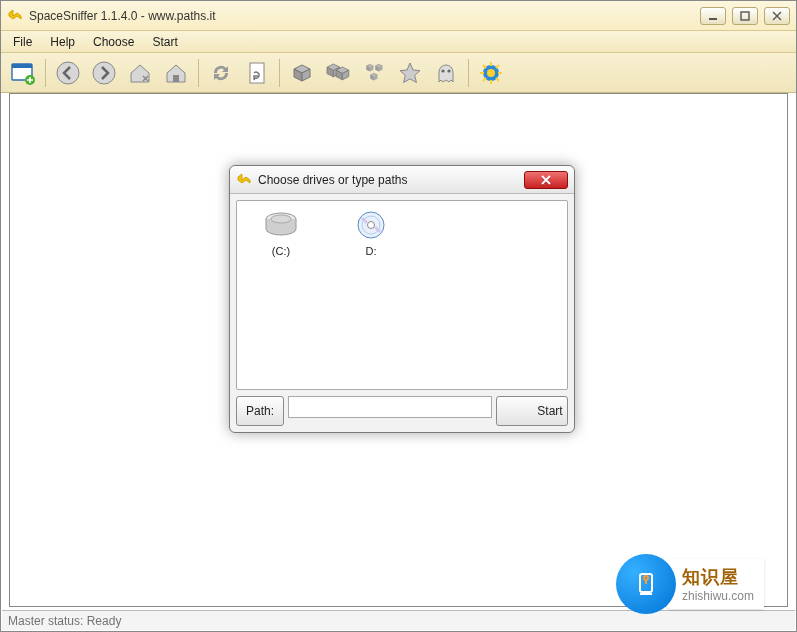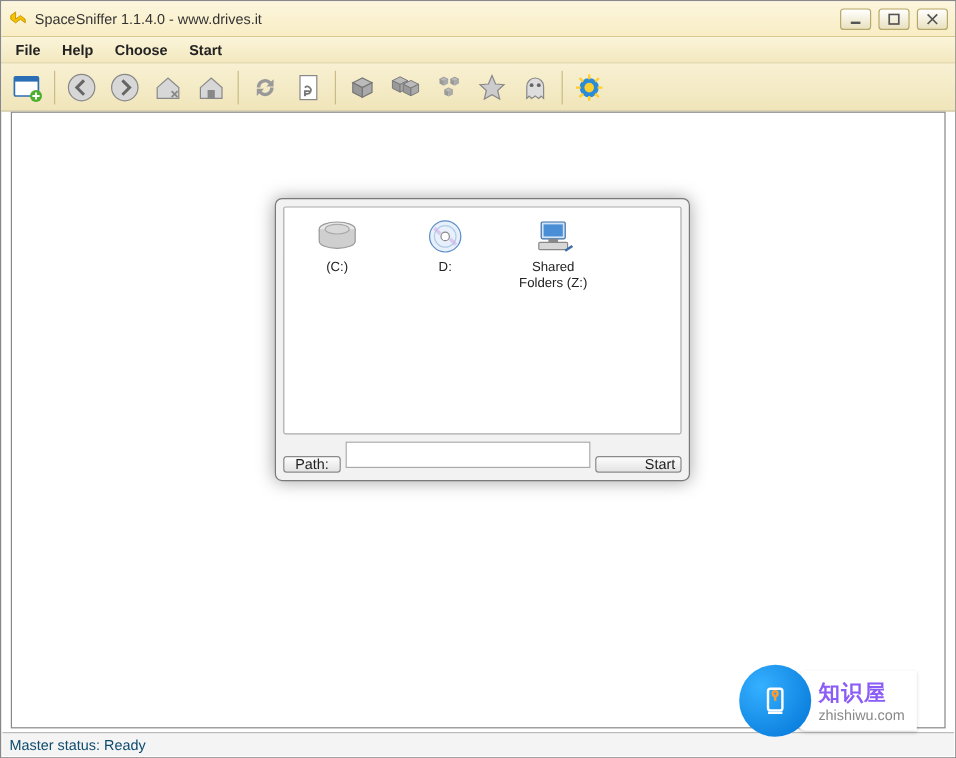--- a/index.html
+++ b/index.html
@@ -7,68 +7,68 @@
 
 
 .titlebar { height: 30px; background: linear-gradient(#fdf6de,#f8edc4); border-bottom: 1px solid #d8c98e; display: flex; align-items: center; padding: 0 6px; }
 .title-icon { width: 16px; height: 16px; margin-right: 6px; }
 .title-text { font-size: 12px; color: #333; flex: 1; }
 .win-controls { display: flex; gap: 6px; }
 .win-btn { width: 26px; height: 18px; border: 1px solid #b7a86b; border-radius: 3px; background: linear-gradient(#fff,#e9e1bf); display: flex; align-items: center; justify-content: center; font-size: 10px; color: #555; cursor: pointer; }
 
 
 .menubar { height: 22px; background: linear-gradient(#fbf4d9,#f3e8bf); border-bottom: 1px solid #d8c98e; display: flex; align-items: center; padding: 0 4px; gap: 2px; }
-.menu-item { padding: 2px 8px; font-size: 12px; color: #222; border-radius: 2px; cursor: pointer; font-weight: bold; }
+.menu-item { padding: 2px 8px; font-size: 12px; color: #222; border-radius: 2px; cursor: pointer; }
 
 
 .toolbar { height: 40px; background: linear-gradient(#f8f0d2,#f0e5ba); border-bottom: 1px solid #c9bc86; display: flex; align-items: center; padding: 0 6px; gap: 4px; }
 .tb-btn { width: 32px; height: 32px; display: flex; align-items: center; justify-content: center; border-radius: 3px; cursor: pointer; }
 .tb-sep { width: 1px; height: 28px; background: #c9bc86; margin: 0 2px; }
 
 
 .workspace { position: absolute; top: 92px; left: 8px; right: 8px; bottom: 24px; border: 1px solid #888; background: #fff; }
 
 
-.statusbar { position: absolute; left: 1px; right: 1px; bottom: 1px; height: 20px; background: #f4f4f4; border-top: 1px solid #bbb; padding: 2px 6px; font-size: 12px; color: #0c4a6e; display:flex; align-items:center;}
+.statusbar { position: absolute; left: 1px; right: 1px; bottom: 1px; height: 20px; background: #f4f4f4; border-top: 1px solid #bbb; padding: 2px 6px; font-size: 12px; color: #737373; display:flex; align-items:center;}
 
 
 .dialog { position: absolute; left: 228px; top: 164px; width: 346px; background: #f2f2f2; border: 1px solid #7a7a7a; border-radius: 6px; box-shadow: 0 0 14px rgba(0,0,0,.35); }
 .dlg-title { height: 28px; background: linear-gradient(#fdfdfd,#e6e6e6); border-bottom: 1px solid #bbb; border-radius: 6px 6px 0 0; display: flex; align-items: center; padding: 0 6px; }
 .dlg-title-icon { width: 16px; height: 16px; margin-right: 6px; }
 .dlg-title-text { font-size: 12px; color: #222; flex: 1; }
 .dlg-close { width: 44px; height: 18px; background: linear-gradient(#f07070,#c92020); border: 1px solid #8a1010; border-radius: 3px; display:flex; align-items:center; justify-content:center; cursor:pointer; }
 .dlg-close svg { filter: drop-shadow(0 1px 0 rgba(0,0,0,.3));}
 .dlg-body { padding: 6px; }
 .drive-pane { height: 190px; background: #fff; border: 1px solid #aaa; border-radius: 2px; padding: 8px; display: flex; gap: 18px; align-items: flex-start; }
 .drive-item { width: 72px; text-align: center; cursor: pointer; }
 .drive-item .ico { width: 36px; height: 32px; margin: 0 auto 4px; }
 .drive-item .lbl { font-size: 11px; color: #222; line-height: 1.15; white-space: pre-line; }
 .dlg-footer { display: flex; gap: 4px; margin-top: 6px; }
-.path-btn, .start-btn { height: 14px; border: 1px solid #8a8a8a; border-radius: 3px; background: linear-gradient(#fdfdfd,#e3e3e3); font-size: 12px; color: #222; display:flex; align-items:center; justify-content:center; cursor: pointer; margin-top: 12px; }
+.path-btn, .start-btn { height: 30px; border: 1px solid #8a8a8a; border-radius: 3px; background: linear-gradient(#fdfdfd,#e3e3e3); font-size: 12px; color: #222; display:flex; align-items:center; justify-content:center; cursor: pointer; }
 .path-btn { width: 48px; }
 .path-input { flex: 1; height: 22px; border: 1px solid #aaa; background: #fff; padding: 0 4px; font-size: 12px; }
 .start-btn { width: 72px; padding-left: 36px; }
 
 
 .watermark { position: absolute; right: 0; bottom: 12px; width: 180px; height: 70px; display:flex; align-items:center; }
 .wm-badge { width: 60px; height: 60px; border-radius: 50%; background: radial-gradient(circle at 30% 30%, #35b0ff, #0073d6); display:flex; align-items:center; justify-content:center; z-index:2;}
 .wm-text { background: #fff; border-radius: 8px 0 0 8px; height: 50px; margin-left: -12px; padding: 4px 10px 4px 18px; box-shadow: 0 1px 3px rgba(0,0,0,.15); display:flex; flex-direction:column; justify-content:center; }
-.wm-text .t1 { font-size: 18px; font-weight: 600; color: #8b5cf6; letter-spacing: 1px; }
+.wm-text .t1 { font-size: 18px; font-weight: 600; color: #a16207; letter-spacing: 1px; }
 .wm-text .t2 { font-size: 12px; color: #888; }
 </style>
 </head>
 <body>
 
 <div class="titlebar">
   <span class="title-icon">
     <svg viewBox="0 0 16 16">
         <path d="M6 2l-4 3v3l4 3 4-3 4 3V8l-4-3-4 3z" fill="#f5c400" stroke="#c79400" stroke-width="0.8"></path>
       </svg>
   </span>
-  <span class="title-text">SpaceSniffer 1.1.4.0 - www.drives.it</span>
+  <span class="title-text">SpaceSniffer 1.1.4.0 - www.paths.it</span>
   <div class="win-controls">
     <div class="win-btn">
         <svg width="10" height="10">
           <rect x="1" y="7" width="8" height="2" fill="#555"></rect>
         </svg>
       </div>
     <div class="win-btn">
         <svg width="10" height="10">
           <rect x="1" y="1" width="8" height="8" fill="none" stroke="#555" stroke-width="1.4"></rect>
         </svg>
@@ -196,50 +196,50 @@
           <path d="M13 2v4M13 20v4M2 13h4M20 13h4M5 5l3 3M18 18l3 3M21 5l-3 3M8 18l-3 3"></path>
         </g>
         <circle cx="13" cy="13" r="4" fill="#ffcf2e"></circle>
       </svg>
     </div>
 </div>
 
 <div class="workspace"></div>
 
 <div class="dialog">
+  <div class="dlg-title">
+    <span class="dlg-title-icon"><svg viewBox="0 0 16 16">
+          <path d="M6 2l-4 3v3l4 3 4-3 4 3V8l-4-3-4 3z" fill="#f5c400" stroke="#c79400" stroke-width="0.8"></path>
+        </svg></span>
+    <span class="dlg-title-text">Choose drives or type paths</span>
+    <div class="dlg-close">
+        <svg width="12" height="10">
+          <path d="M2 1l8 8M10 1l-8 8" stroke="#fff" stroke-width="1.8"></path>
+        </svg>
+      </div>
+  </div>
   <div class="dlg-body">
     <div class="drive-pane">
       <div class="drive-item">
         <div class="ico"><svg viewBox="0 0 36 32">
               <ellipse cx="18" cy="10" rx="15" ry="6" fill="#e8e8e8" stroke="#999"></ellipse>
               <path d="M3 10v10a15 6 0 0 0 30 0V10" fill="#cfcfcf" stroke="#999"></path>
               <ellipse cx="18" cy="10" rx="10" ry="4" fill="#d8d8d8" stroke="#aaa"></ellipse>
             </svg></div>
         <div class="lbl">(C:)</div>
       </div>
       <div class="drive-item">
         <div class="ico"><svg viewBox="0 0 36 32">
               <circle cx="18" cy="16" r="13" fill="#e7f0fb" stroke="#5a8cc7"></circle>
               <circle cx="18" cy="16" r="9" fill="none" stroke="#b3cde8"></circle>
               <circle cx="18" cy="16" r="3.5" fill="#fff" stroke="#888"></circle>
               <path d="M9 9l5 5M27 23l-5-5" stroke="#d3b0e8" stroke-width="3" opacity=".6"></path>
             </svg></div>
         <div class="lbl">D:</div>
       </div>
-      <div class="drive-item">
-        <div class="ico"><svg viewBox="0 0 36 32">
-              <rect x="8" y="4" width="20" height="14" rx="1" fill="#cfe3f7" stroke="#3a6ca8"></rect>
-              <rect x="10" y="6" width="16" height="10" fill="#4a8ed6"></rect>
-              <rect x="14" y="18" width="8" height="3" fill="#888"></rect>
-              <rect x="6" y="21" width="24" height="6" rx="1" fill="#d7d7d7" stroke="#888"></rect>
-              <path d="M28 28l6-4" stroke="#3a6ca8" stroke-width="2"></path>
-            </svg></div>
-        <div class="lbl">Shared
-Folders (Z:)</div>
-      </div>
     </div>
     <div class="dlg-footer">
       <button class="path-btn">Path:</button>
       <input class="path-input" value="" style="">
       <button class="start-btn">Start</button>
     </div>
   </div>
 </div>
 
 <div class="statusbar">

